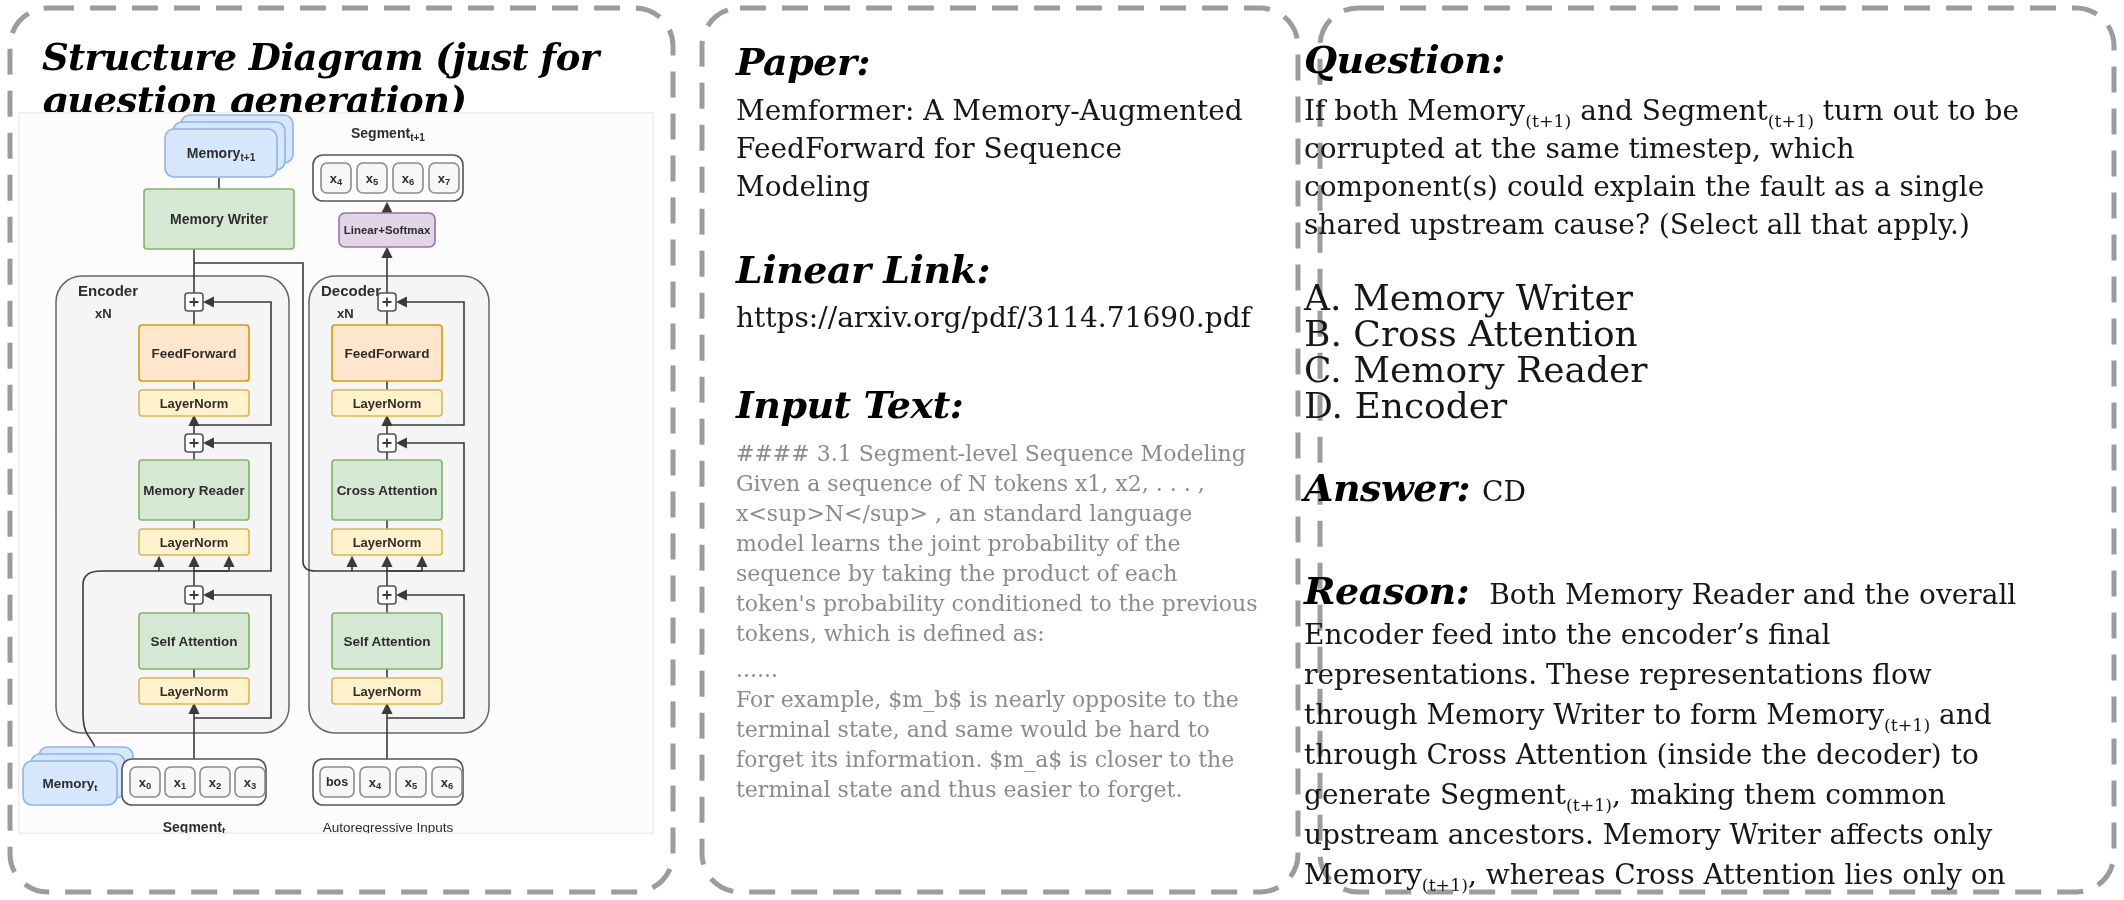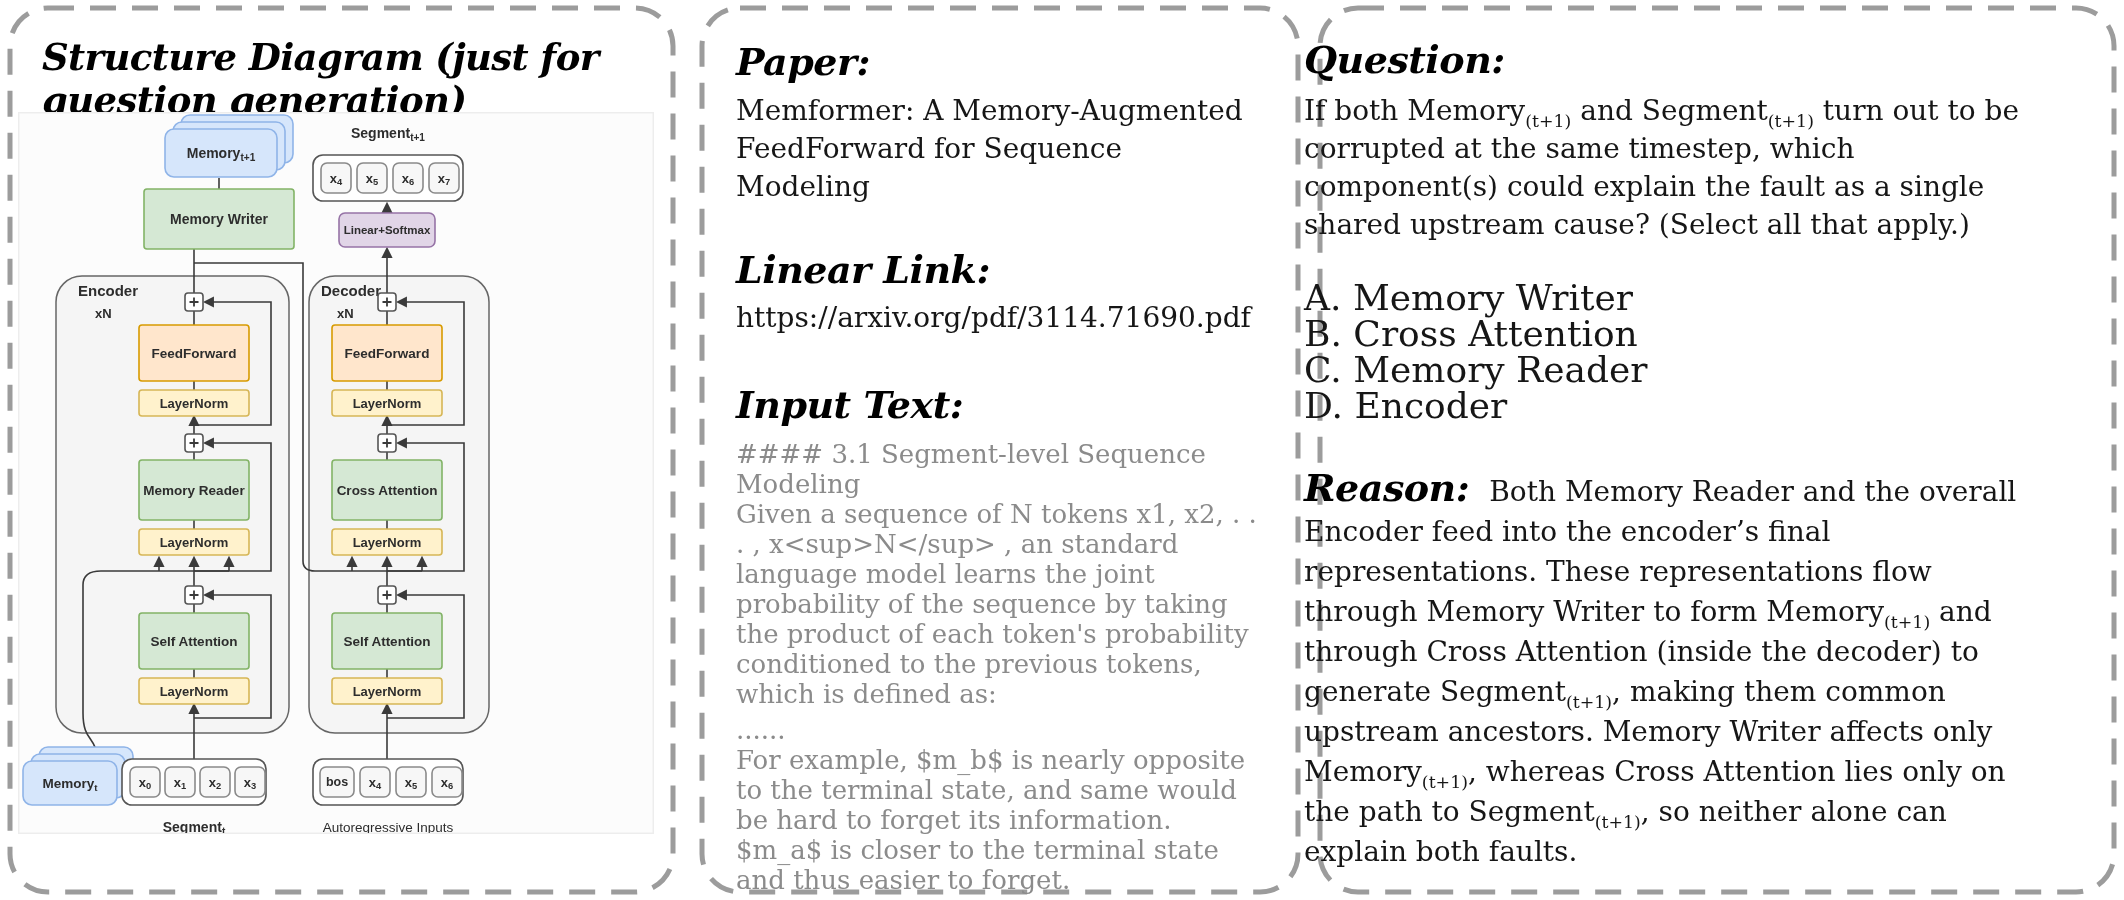--- a/index.html
+++ b/index.html
@@ -30,21 +30,21 @@
   .inline-row{font-size:28px;line-height:38px;margin:0 0 58px 0;}
   .inline-row .script-h{display:inline;margin-right:12px;}
   .reason{line-height:40px;}
   .reason .script-h{display:inline;margin-right:20px;}
 
   sub{font-size:0.62em;line-height:0;}
 
   #panel-paper h2.sec{margin:8px 0 8px 0;}
   #panel-paper h2.sec2{margin:42px 0 8px 0;}
   #panel-paper h2.sec3{margin:46px 0 12px 0;}
-  .gray-block p{font-size:26px;line-height:30px;color:#8b8b8b;margin:0;}
+  .gray-block p{font-size:22px;line-height:30px;color:#8b8b8b;margin:0;}
   .gray-block p.dots{margin-top:6px;}
 
   .figure{
     position:absolute;left:8px;top:104px;width:636px;height:722px;
     background:#fcfcfc;border:1px solid #ededed;box-sizing:border-box;
   }
 </style>
 </head>
 <body>
 
@@ -206,14 +206,15 @@
 
 <section class="panel" id="panel-question">
   <h2 class="script-h sec" style="margin:10px 0 10px 0;">Question:</h2>
   <p class="body-text q-text">If both Memory<sub>(t+1)</sub> and Segment<sub>(t+1)</sub> turn out to be corrupted at the same timestep, which component(s) could explain the fault as a single shared upstream cause? (Select all that apply.)</p>
   <div class="options">
     <p>A. Memory Writer</p>
     <p>B. Cross Attention</p>
     <p>C. Memory Reader</p>
     <p>D. Encoder</p>
   </div>
+  <p class="inline-row"><span class="script-h">Answer:</span><span>CD</span></p>
   <p class="body-text reason"><span class="script-h">Reason:</span><span>Both Memory Reader and the overall Encoder feed into the encoder’s final representations. These representations flow through Memory Writer to form Memory<sub>(t+1)</sub> and through Cross Attention (inside the decoder) to generate Segment<sub>(t+1)</sub>, making them common upstream ancestors. Memory Writer affects only Memory<sub>(t+1)</sub>, whereas Cross Attention lies only on the path to Segment<sub>(t+1)</sub>, so neither alone can explain both faults.</span></p>
 </section>
 
 </body></html>

